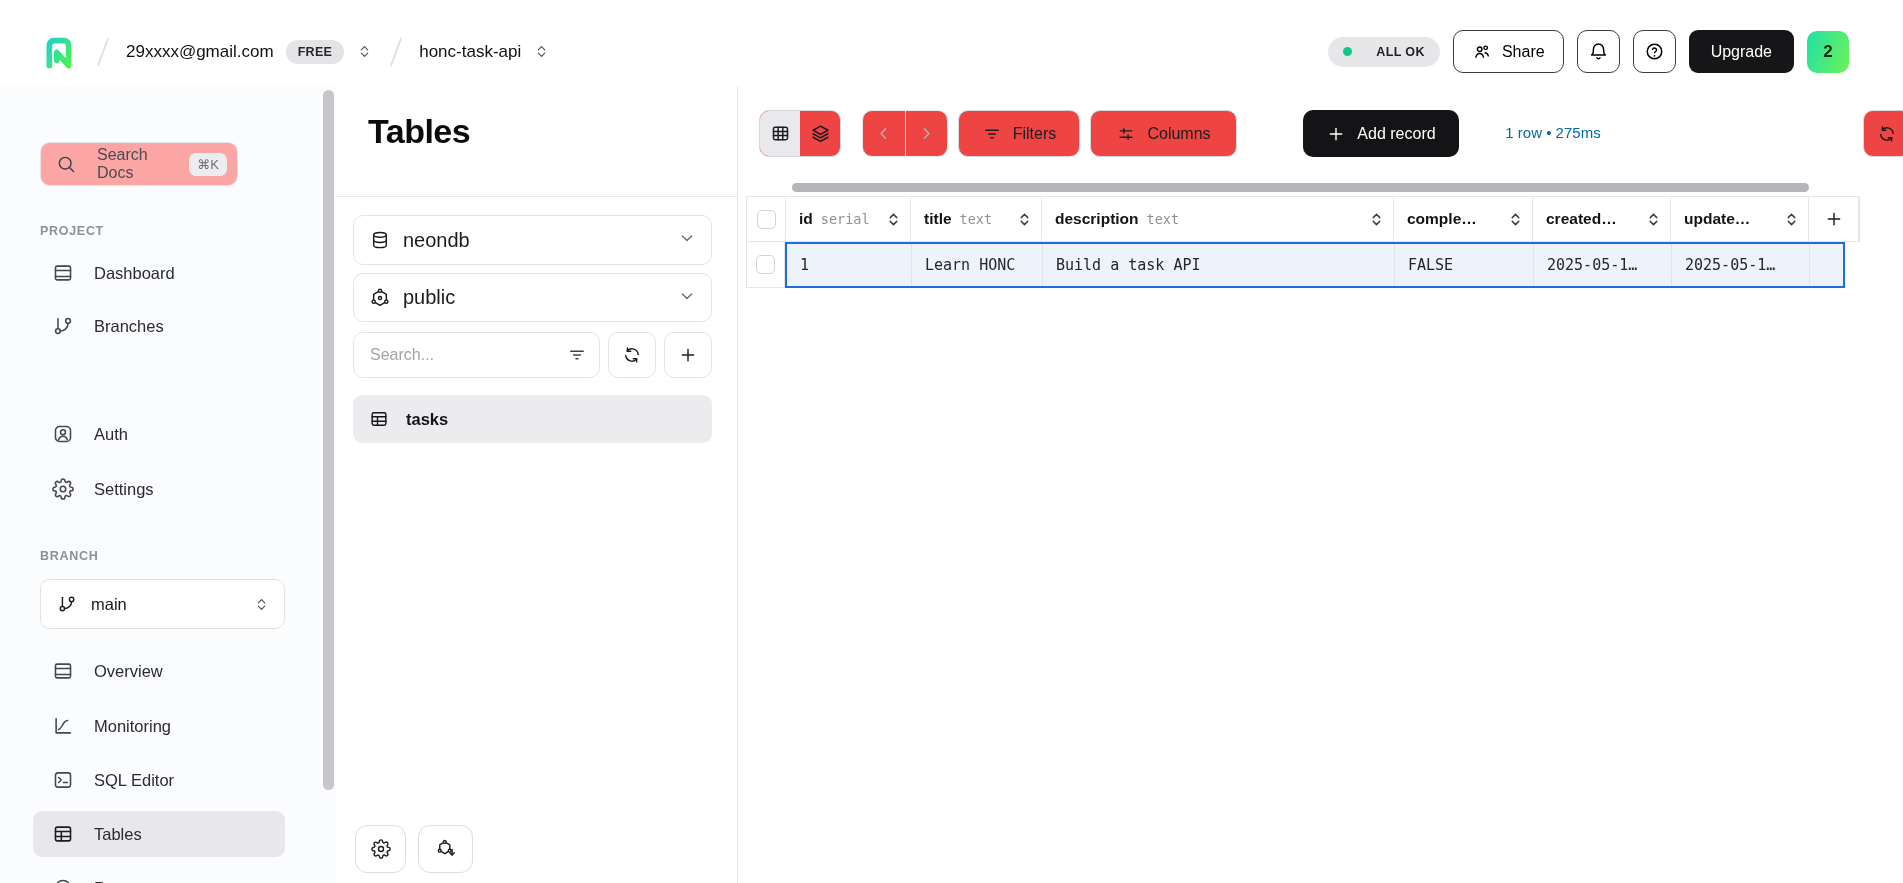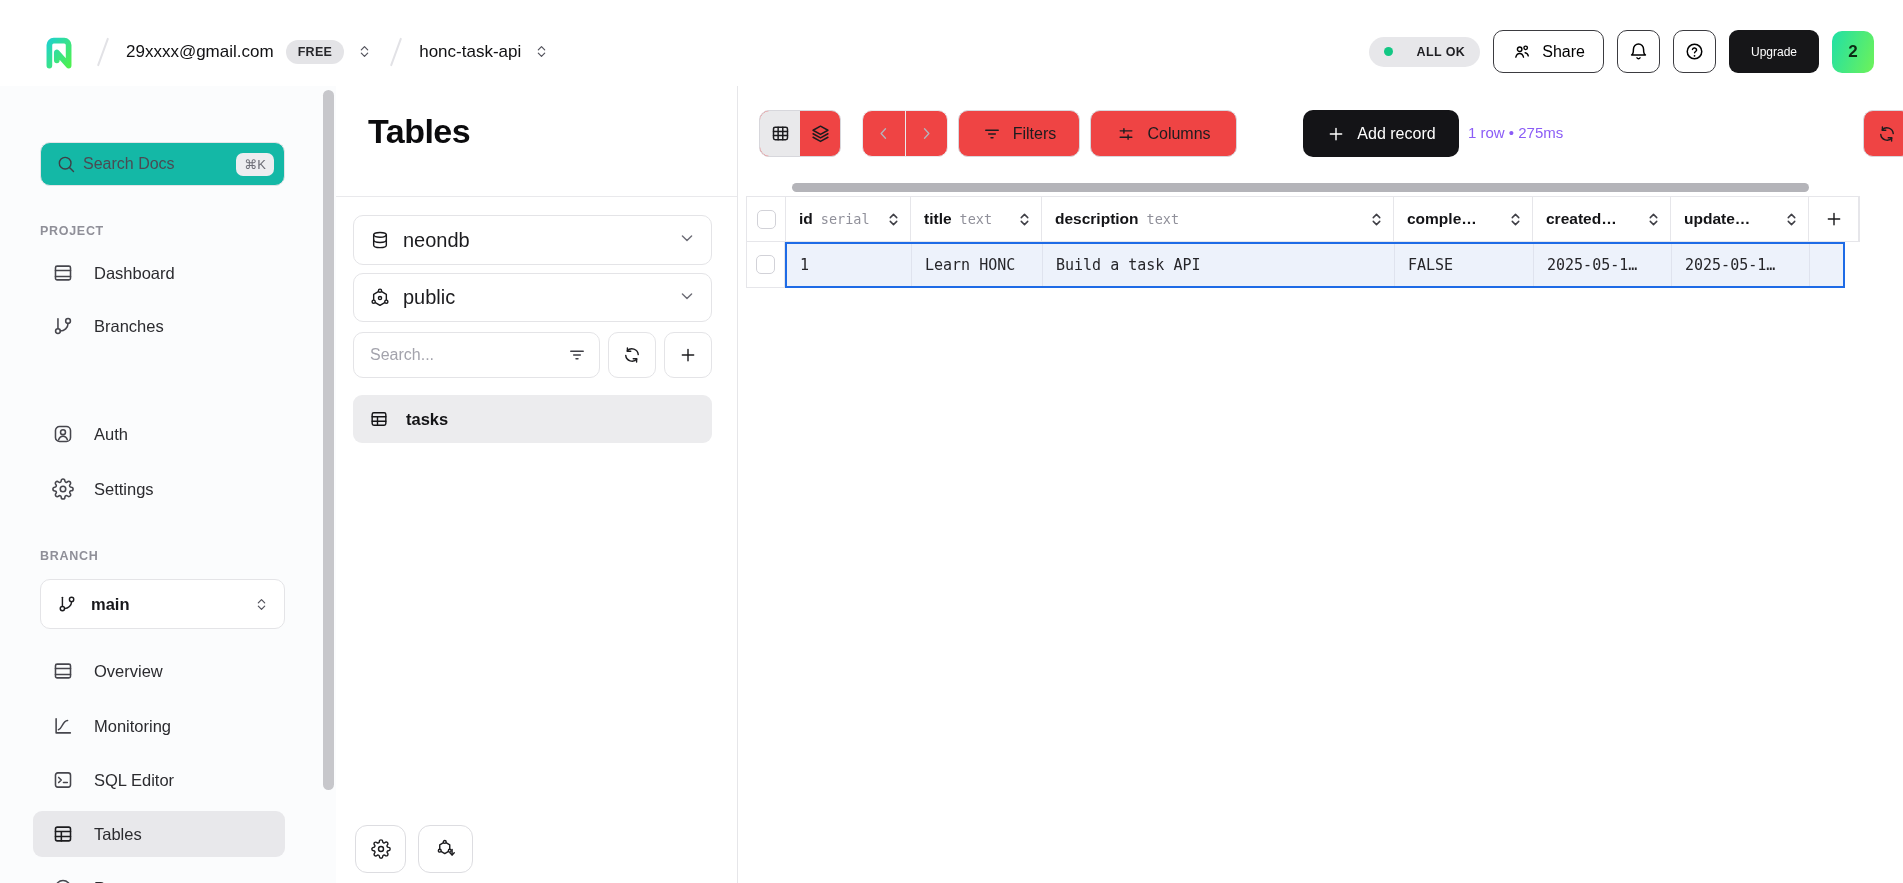--- a/index.html
+++ b/index.html
@@ -5,59 +5,59 @@
   * { margin:0; padding:0; box-sizing:border-box; }
   html,body { width:1903px; height:883px; overflow:hidden; background:#fff;
     font-family:"Liberation Sans", sans-serif; color:#18181b; }
   .mono { font-family:"DejaVu Sans Mono","Liberation Mono",monospace; }
 
   svg.ic { width:20px; height:20px; flex:none; stroke:currentColor; fill:none;
     stroke-width:1.7; stroke-linecap:round; stroke-linejoin:round; }
 
   
   .topbar { position:absolute; left:0; top:0; width:1903px; height:104px; background:#fff;
-    border-bottom:1px solid #e8e8eb; display:flex; padding:0 29px 0 38px; }
+    border-bottom:1px solid #e8e8eb; display:flex; padding:0 54px 0 38px; }
   .crumbs { display:flex; align-items:center; gap:12px; }
   .logo svg { width:42px; height:42px; display:block; }
   .slash { width:2px; height:30px; background:#e2e2e6; transform:rotate(20deg); margin:0 10px; border-radius:2px; }
   .crumb-name { font-size:17px; font-weight:500; color:#111113; }
   .pill { background:#e4e4e7; border-radius:999px; padding:5px 12px; font-size:12.5px;
     font-weight:700; color:#27272b; letter-spacing:.3px; }
   .updown { color:#52525b; display:flex; align-items:center; }
   .updown svg { width:17px; height:17px; }
   .tb-right { margin-left:auto; display:flex; align-items:center; gap:13px; }
   .status-pill { display:flex; align-items:center; gap:24px; background:#e7e7ea; border-radius:999px;
     padding:8px 15px; font-size:12.5px; font-weight:700; color:#1f1f23; letter-spacing:.4px; cursor:pointer; }
   .dot { width:9px; height:9px; border-radius:50%; background:#13c784; }
   .btn-outline { display:flex; align-items:center; gap:10px; height:43px; padding:0 18px;
     background:#fff; border:1px solid #3b3b40; border-radius:10px; font-size:16px; font-weight:500; cursor:pointer; }
   .icon-btn { width:43px; height:43px; display:flex; align-items:center; justify-content:center;
     background:#fff; border:1px solid #3b3b40; border-radius:10px; cursor:pointer; }
   .icon-btn svg { width:21px; height:21px; }
   .btn-dark { display:flex; align-items:center; height:43px; padding:0 22px; background:#161618;
-    color:#fff; border:none; border-radius:9px; font-size:12px; font-weight:500; cursor:pointer; }
+    color:#fff; border:none; border-radius:9px; font-size:16px; font-weight:500; cursor:pointer; }
   .count-badge { width:42px; height:42px; border-radius:10px; display:flex; align-items:center; justify-content:center;
     background:linear-gradient(110deg,#20e0a6,#6ef258); font-size:17px; font-weight:700; color:#0c2b14; cursor:pointer; }
 
   
   .sidebar { position:absolute; left:0; top:86px; width:336px; height:797px; background:#fbfcfd; overflow:hidden; }
   .side-scroll { position:absolute; right:2px; top:4px; width:11px; height:700px; background:#c7c7cb; border-radius:8px; }
-  .search-docs { position:absolute; left:40px; top:56px; width:245px; height:44px; background:#14b8a6;
-    border:1px solid #e4e4e7; border-radius:10px; display:flex; align-items:center; gap:7px; padding:0 10px 0 15px; cursor:pointer; }
+  .search-docs { position:absolute; left:40px; top:56px; width:198px; height:44px; background:#fca5a5;
+    border:1px solid #e4e4e7; border-radius:10px; display:flex; align-items:center; gap:21px; padding:0 10px 0 15px; cursor:pointer; }
   .search-docs .lbl { font-size:16px; color:#4b4b53; }
   .kbd { margin-left:auto; background:#ededf0; border-radius:7px; padding:4px 8px; font-size:13px; color:#6d6d76; }
   .section-label { position:absolute; left:40px; font-size:12.5px; font-weight:700; color:#8f8f98; letter-spacing:.7px; }
   .nav-item { position:absolute; left:33px; width:252px; height:46px; border-radius:9px; display:flex;
     align-items:center; gap:20px; padding:0 12px 0 19px; cursor:pointer; color:#2b2b2f; }
   .nav-item svg { width:22px; height:22px; color:#46464d; }
   .nav-item .lbl { font-size:16.5px; }
   .nav-item.active { background:#e8e8eb; }
   .branch-select { position:absolute; left:40px; top:493px; width:245px; height:50px; background:#fff;
     border:1px solid #e4e4e7; border-radius:10px; display:flex; align-items:center; gap:14px; padding:0 14px 0 16px; cursor:pointer; }
-  .branch-select .lbl { font-size:16.5px; font-weight:700; }
+  .branch-select .lbl { font-size:16.5px; font-weight:400; }
   .branch-select .updown { margin-left:auto; }
 
   
   .panel { position:absolute; left:336px; top:86px; width:402px; height:797px; background:#fff;
     border-right:1px solid #e6e6e9; overflow:hidden; }
   .panel-title { position:absolute; left:32px; top:26px; font-size:34px; font-weight:700; color:#0b0b0d; letter-spacing:-.5px; }
   .panel-divider { position:absolute; left:0; top:110px; width:100%; height:1px; background:#e9e9ec; }
   .select-box { position:absolute; left:17px; width:359px; height:50px; background:#fff; border:1px solid #e4e4e7;
     border-radius:10px; display:flex; align-items:center; gap:13px; padding:0 14px 0 16px; cursor:pointer; }
   .select-box .lbl { font-size:20px; font-weight:500; color:#1c1c1f; }
@@ -80,21 +80,21 @@
     border:1px solid #d7d7dc; border-radius:10px; font-size:16px; font-weight:500; color:#1c1c1f; cursor:pointer; justify-content:center; }
   .seg { left:21px; width:82px; padding:0; overflow:hidden; gap:0; }
   .seg .cell { width:41px; height:100%; display:flex; align-items:center; justify-content:center; cursor:pointer; }
   .seg .cell.active { background:#e9e9eb; }
   .prevnext { left:124px; width:86px; border-color:#e9e9ec; gap:0; padding:0; }
   .prevnext .cell { width:43px; height:100%; display:flex; align-items:center; justify-content:center; color:#b4b4bb; cursor:pointer; }
   .prevnext .cell + .cell { border-left:1px solid #e9e9ec; }
   .filters-btn { left:220px; width:122px; }
   .columns-btn { left:352px; width:147px; }
   .add-record { left:565px; width:156px; background:#141417; color:#fff; border:none; }
-  .stats { position:absolute; left:730px; top:38px; width:170px; font-size:15px; color:#8b5cf6; text-align:left; }
+  .stats { position:absolute; left:730px; top:38px; width:170px; font-size:15px; color:#0369a1; text-align:center; }
   .pager { left:902px; width:207px; padding:0; gap:0; overflow:hidden; }
   .pager .cell { height:100%; display:flex; align-items:center; justify-content:center; cursor:pointer; }
   .pager .cell + .cell { border-left:1px solid #e1e1e5; }
   .pager .num { font-size:17px; }
   .refresh-main { left:1125px; width:48px; }
 
   .hthumb { position:absolute; left:54px; top:97px; width:1017px; height:9px; border-radius:5px; background:#b4b4b9; }
 
   .thead { position:absolute; left:8px; top:110px; height:46px; display:inline-flex;
     border:1px solid #e6e6ea; background:#fff; }

